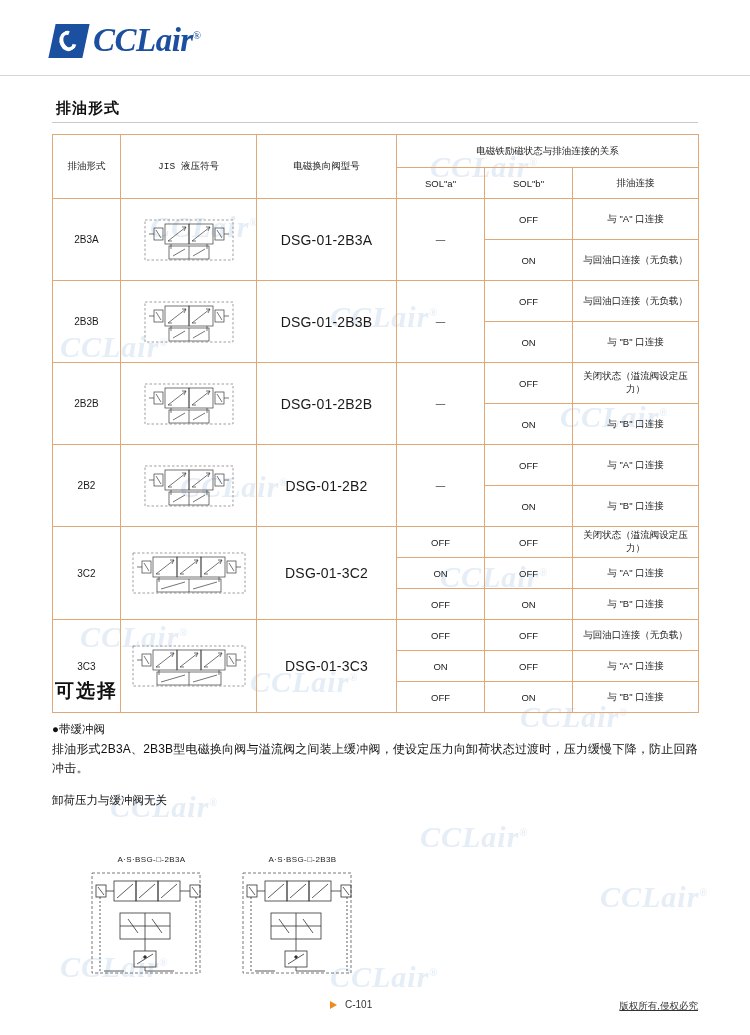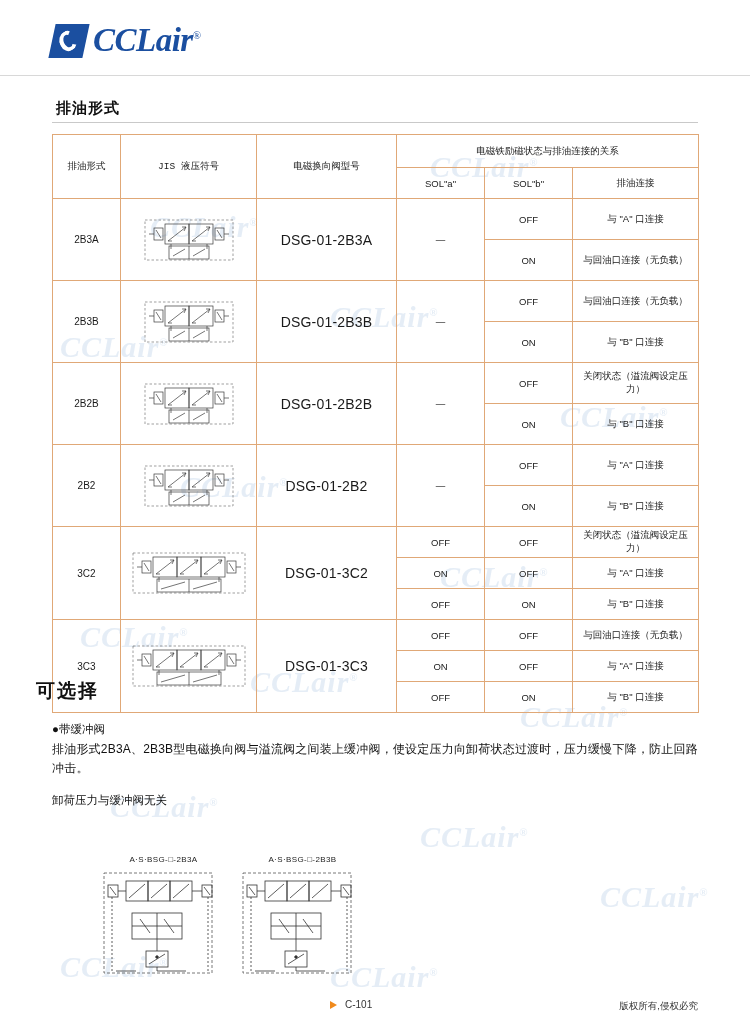--- a/index.html
+++ b/index.html
@@ -103,21 +103,21 @@
   
   .sym{
     position:relative;
     width:118px;height:44px;
     margin:3px auto;
   }
   .sym svg{display:block;}
 
   
   .opt-title{
-    position:absolute;left:36px;top:678px;
+    position:absolute;left:55px;top:678px;
     font-size:19px;font-weight:bold;color:#111;
     letter-spacing:2px;
   }
   .bullet-head{
     position:absolute;left:52px;top:722px;
     font-size:11.5px;font-weight:normal;color:#111;
   }
   .para1{
     position:absolute;left:52px;top:740px;width:648px;
     font-size:12px;line-height:1.55;color:#111;
@@ -143,21 +143,21 @@
   }
   .footer-tri{
     position:absolute;left:330px;top:1001px;
     width:0;height:0;
     border-left:7px solid #f08a1c;
     border-top:4.5px solid transparent;
     border-bottom:4.5px solid transparent;
   }
   .footer-right{
     position:absolute;right:52px;top:1000px;
-    font-size:9.5px;color:#333;
+    font-size:9.5px;color:#333;text-decoration:underline;
   }
 </style>
 </head>
 <body>
 
 <div id="wm-layer">
     <div class="wm" style="left: 150px; top: 210px; font-size: 30px;">CCLair<sup>®</sup></div>
     <div class="wm" style="left: 430px; top: 150px; font-size: 30px;">CCLair<sup>®</sup></div>
     <div class="wm" style="left: 60px; top: 330px; font-size: 30px;">CCLair<sup>®</sup></div>
     <div class="wm" style="left: 330px; top: 300px; font-size: 30px;">CCLair<sup>®</sup></div>
@@ -458,21 +458,21 @@
         <td>与 "B" 口连接</td>
       </tr>
     </tbody>
 </table>
 
 <div class="opt-title">可选择</div>
 <div class="bullet-head">●带缓冲阀</div>
 <div class="para1">排油形式2B3A、2B3B型电磁换向阀与溢流阀之间装上缓冲阀，使设定压力向卸荷状态过渡时，压力缓慢下降，防止回路冲击。</div>
 <div class="para2">卸荷压力与缓冲阀无关</div>
 
-<div class="dia" style="left:96px;top:855px;">
+<div class="dia" style="left:84px;top:855px;">
   <div class="dia-cap">A·S·BSG-□-2B3A</div>
   <svg width="135" height="118" viewBox="0 0 135 118">
     <g fill="none" stroke="#333" stroke-width="0.8">
       <rect x="8" y="6" width="108" height="100" stroke-dasharray="3,2" stroke="#555"></rect>
 
       <rect x="30" y="14" width="22" height="20"></rect>
         <rect x="52" y="14" width="22" height="20"></rect>
         <rect x="74" y="14" width="22" height="20"></rect>
       <path d="M33 31 L49 17 M55 31 L71 17 M77 31 L93 17"></path>
       <path d="M22 24 L30 24 M96 24 L106 24"></path>

